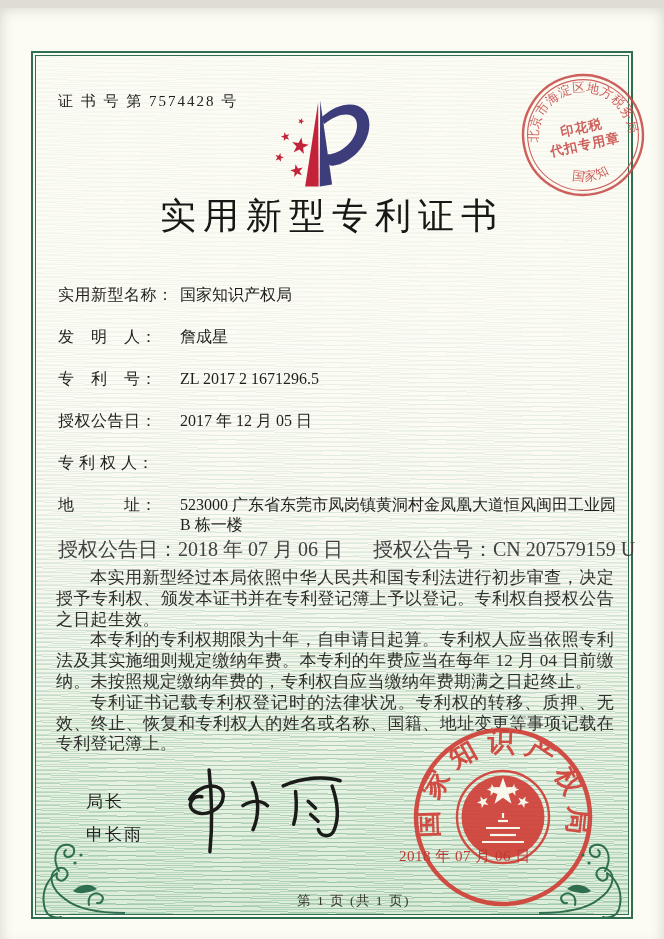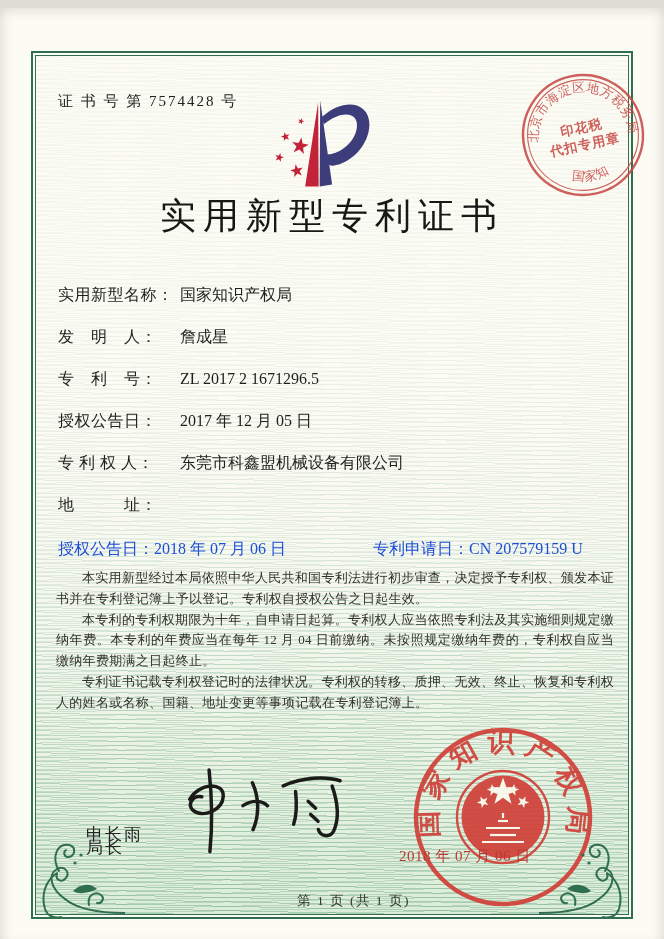--- a/index.html
+++ b/index.html
@@ -49,29 +49,29 @@
   .logo-navy{fill:var(--logo_navy);}
   .page-title{
     position:absolute;left:0;right:0;top:184px;z-index:2;
     text-align:center;font-size:36px;font-weight:normal;
     letter-spacing:7px;color:#171715;
   }
   .fields{position:absolute;left:58px;top:277px;right:48px;z-index:2;font-size:16px;color:#201f1c;}
   .field-row{display:flex;margin-bottom:22px;line-height:20px;}
   .field-label{flex:0 0 122px;white-space:pre;letter-spacing:.5px;}
   .field-value{flex:1;max-width:442px;line-height:20px;}
-  .grant-row{position:absolute;left:58px;top:531px;right:64px;z-index:2;font-size:16px;color:#1d4ed8;line-height:20px;}
+  .grant-row{position:absolute;left:58px;top:531px;right:64px;z-index:2;font-size:20px;color:#404040;line-height:20px;}
   .grant-number-group{position:absolute;left:315px;top:0;white-space:nowrap;}
   .paragraphs{
     position:absolute;left:56px;top:560px;right:50px;z-index:2;
-    font-size:13px;line-height:20.8px;color:#30302c;
+    font-size:17px;line-height:20.8px;color:#30302c;
     text-align:justify;letter-spacing:.3px;
   }
   .paragraphs p{margin:0;text-indent:2em;}
-  .sig-title{position:absolute;left:86px;top:828px;z-index:2;font-size:17px;color:#222;letter-spacing:2px;}
+  .sig-title{position:absolute;left:86px;top:782px;z-index:2;font-size:17px;color:#222;letter-spacing:2px;}
   .sig-name{position:absolute;left:86px;top:815px;z-index:2;font-size:17px;color:#222;letter-spacing:2px;}
   .signature-svg{position:absolute;left:165px;top:750px;width:195px;height:102px;z-index:2;}
   .sig-stroke{fill:none;stroke:#1b1b19;stroke-width:3.4;stroke-linecap:round;stroke-linejoin:round;}
   .seal-svg{position:absolute;left:410px;top:716px;width:186px;height:186px;z-index:2;opacity:.92;}
   .seal-line{stroke:var(--seal_red);fill:none;}
   .seal-fill{fill:var(--seal_red);}
   .seal-paper{fill:#fbf9ee;}
   .seal-gate{stroke:#fbf9ee;stroke-width:2.2;fill:none;}
   .seal-ring-text{font-size:27px;font-weight:bold;letter-spacing:9px;fill:var(--seal_red);font-family:"Liberation Serif","DejaVu Serif",serif;}
   .seal-date{
@@ -153,30 +153,30 @@
     <div class="field-row">
       <span class="field-label">专　利　号：</span>
       <span class="field-value">ZL 2017 2 1671296.5</span>
     </div>
     <div class="field-row">
       <span class="field-label">授权公告日：</span>
       <span class="field-value">2017 年 12 月 05 日</span>
     </div>
     <div class="field-row">
       <span class="field-label">专 利 权 人：</span>
-      <span class="field-value">东莞市科鑫盟机械设备有限公司</span>
     </div>
     <div class="field-row">
       <span class="field-label">地　　　址：</span>
+      <span class="field-value">523000 广东省东莞市凤岗镇黄洞村金凤凰大道恒风闽田工业园 B 栋一楼</span>
     </div>
   </div>
 
   <div class="grant-row">
     <span>授权公告日：</span><span>2018 年 07 月 06 日</span>
-    <span class="grant-number-group"><span>专利申请日：</span><span>CN 207579159 U</span></span>
+    <span class="grant-number-group"><span>授权公告号：</span><span>CN 207579159 U</span></span>
   </div>
 
   <div class="paragraphs">
     <p>本实用新型经过本局依照中华人民共和国专利法进行初步审查，决定授予专利权、颁发本证书并在专利登记簿上予以登记。专利权自授权公告之日起生效。</p>
     <p>本专利的专利权期限为十年，自申请日起算。专利权人应当依照专利法及其实施细则规定缴纳年费。本专利的年费应当在每年 12 月 04 日前缴纳。未按照规定缴纳年费的，专利权自应当缴纳年费期满之日起终止。</p>
     <p>专利证书记载专利权登记时的法律状况。专利权的转移、质押、无效、终止、恢复和专利权人的姓名或名称、国籍、地址变更等事项记载在专利登记簿上。</p>
   </div>
 
   <div class="sig-title">局长</div>
   <div class="sig-name">申长雨</div>

